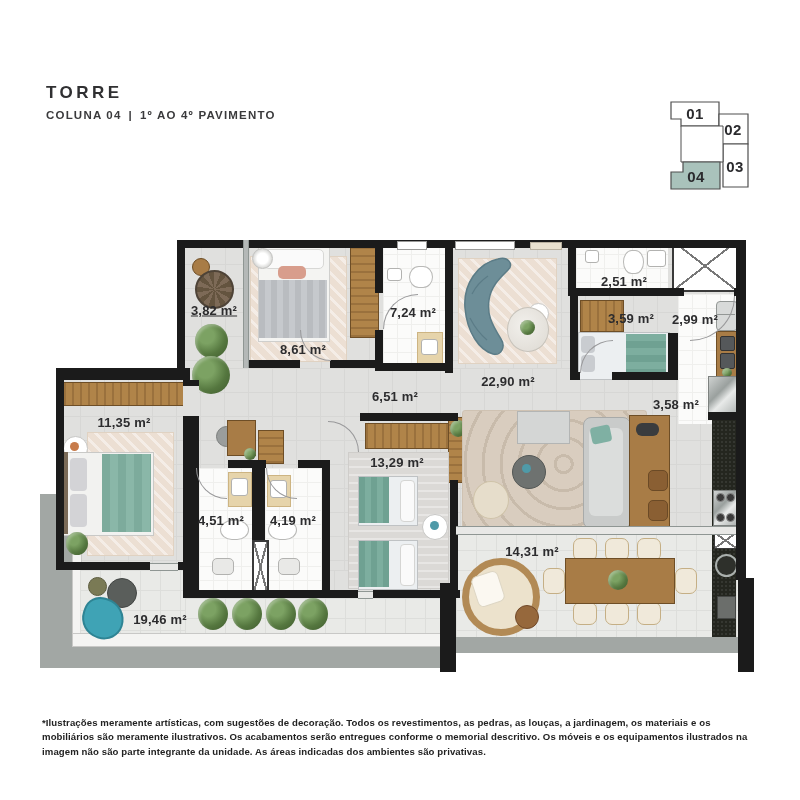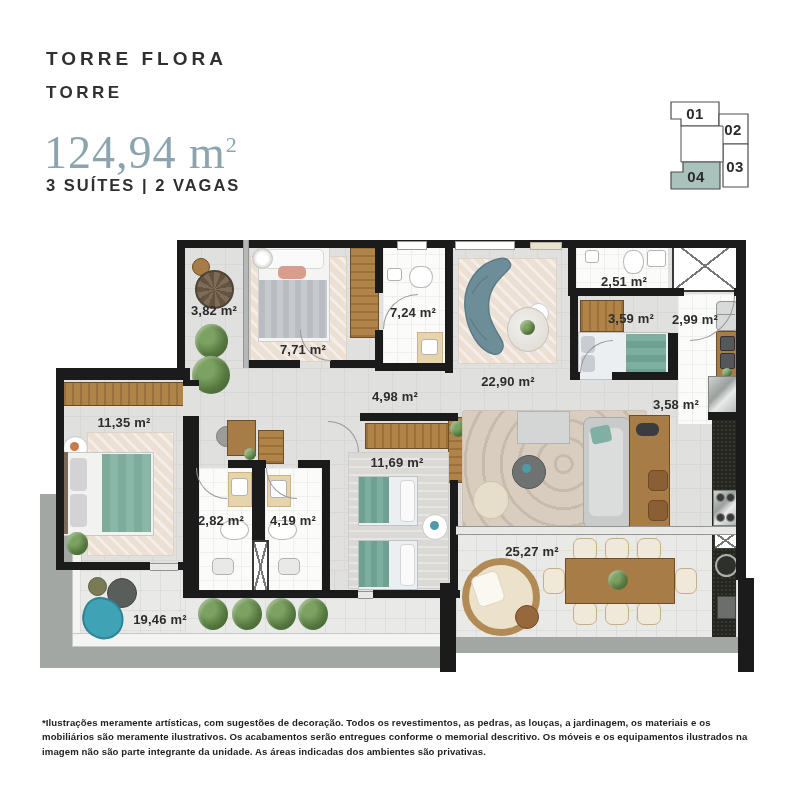--- a/index.html
+++ b/index.html
@@ -46,24 +46,24 @@
   .vanity{background:#e6d4ab;border:1px solid #cdb482;}
   .chair-din{position:absolute;background:#f0e9da;border:1px solid #c5af85;border-radius:7px;}
   
   .disclaimer{left:42px;top:716px;width:718px;font-size:9.6px;font-weight:600;line-height:1.5;color:#222;letter-spacing:.1px;}
 </style>
 </head>
 <body>
 
 <div class="page">
 
-  <div class="abs title">TORRE FLORA</div>
   <div class="abs subtitle-type">TORRE</div>
-  <div class="abs big-area"><span>124,94 m</span><sup>2</sup></div>
-  <div class="abs features">3 SUÍTES | 2 VAGAS</div>
+  <div class="abs subtitle-col">
+    <span>COLUNA 04</span><span class="sep">|</span><span>1º AO 4º PAVIMENTO</span>
+  </div>
 
   <svg class="abs keyplan" width="124" height="112" viewBox="0 0 124 112">
     <path d="M23,10 L71,10 L71,34 L33,34 L33,27 L23,27 Z" fill="#ffffff" stroke="#4f4f4f" stroke-width="1.2"></path>
     <path d="M71,22 L100,22 L100,52 L71,52 Z" fill="#ffffff" stroke="#4f4f4f" stroke-width="1.2"></path>
     <path d="M75,52 L100,52 L100,95 L75,95 Z" fill="#ffffff" stroke="#4f4f4f" stroke-width="1.2"></path>
     <path d="M33,34 L75,34 L75,70 L33,70 Z" fill="#ffffff" stroke="#4f4f4f" stroke-width="1"></path>
     <path d="M35,70 L72,70 L72,97 L23,97 L23,80 L35,80 Z" fill="#a9c2bb" stroke="#4f4f4f" stroke-width="1.2"></path>
     <text x="47" y="27" text-anchor="middle">01</text>
     <text x="85" y="43" text-anchor="middle">02</text>
     <text x="87" y="80" text-anchor="middle">03</text>
@@ -266,31 +266,31 @@
     <div class="abs glass" style="left:318px;top:363px;width:15px;height:6px;"></div>
 
     <div class="arc" style="left:260px;top:102px;width:30px;height:30px;border-left-width:1px;border-bottom-width:1px;border-radius:0 0 0 100%;"></div>
     <div class="arc" style="left:343px;top:66px;width:34px;height:34px;border-left-width:1px;border-top-width:1px;border-radius:100% 0 0 0;"></div>
     <div class="arc" style="left:650px;top:68px;width:44px;height:44px;border-right-width:1px;border-bottom-width:1px;border-radius:0 0 100% 0;"></div>
     <div class="arc" style="left:540px;top:112px;width:32px;height:32px;border-left-width:1px;border-top-width:1px;border-radius:100% 0 0 0;"></div>
     <div class="arc" style="left:156px;top:240px;width:30px;height:30px;border-left-width:1px;border-bottom-width:1px;border-radius:0 0 0 100%;"></div>
     <div class="arc" style="left:226px;top:240px;width:30px;height:30px;border-left-width:1px;border-bottom-width:1px;border-radius:0 0 0 100%;"></div>
     <div class="arc" style="left:288px;top:193px;width:30px;height:30px;border-right-width:1px;border-top-width:1px;border-radius:0 100% 0 0;"></div>
 
-    <span class="label" style="left:174px;top:82px;">3,82 m²</span>
-    <span class="label" style="left:263px;top:121px;">7,71 m²</span>
+    <span class="label" style="left:174px;top:82px;text-decoration:underline;">3,82 m²</span>
+    <span class="label" style="left:263px;top:121px;">8,61 m²</span>
     <span class="label" style="left:373px;top:84px;">7,24 m²</span>
-    <span class="label" style="left:355px;top:168px;">4,98 m²</span>
+    <span class="label" style="left:355px;top:168px;">6,51 m²</span>
     <span class="label" style="left:468px;top:153px;">22,90 m²</span>
     <span class="label" style="left:584px;top:53px;">2,51 m²</span>
     <span class="label" style="left:591px;top:90px;">3,59 m²</span>
     <span class="label" style="left:655px;top:91px;">2,99 m²</span>
     <span class="label" style="left:636px;top:176px;">3,58 m²</span>
     <span class="label" style="left:84px;top:194px;">11,35 m²</span>
-    <span class="label" style="left:181px;top:292px;">2,82 m²</span>
+    <span class="label" style="left:181px;top:292px;">4,51 m²</span>
     <span class="label" style="left:253px;top:292px;">4,19 m²</span>
-    <span class="label" style="left:357px;top:234px;">11,69 m²</span>
+    <span class="label" style="left:357px;top:234px;">13,29 m²</span>
     <span class="label" style="left:120px;top:391px;">19,46 m²</span>
-    <span class="label" style="left:492px;top:323px;">25,27 m²</span>
+    <span class="label" style="left:492px;top:323px;">14,31 m²</span>
   </div>
 
   <div class="abs disclaimer">*Ilustrações meramente artísticas, com sugestões de decoração. Todos os revestimentos, as pedras, as louças, a jardinagem, os materiais e os mobiliários são meramente ilustrativos. Os acabamentos serão entregues conforme o memorial descritivo. Os móveis e os equipamentos ilustrados na imagem não são parte integrante da unidade. As áreas indicadas dos ambientes são privativas.</div>
 </div>
 
 </body></html>

